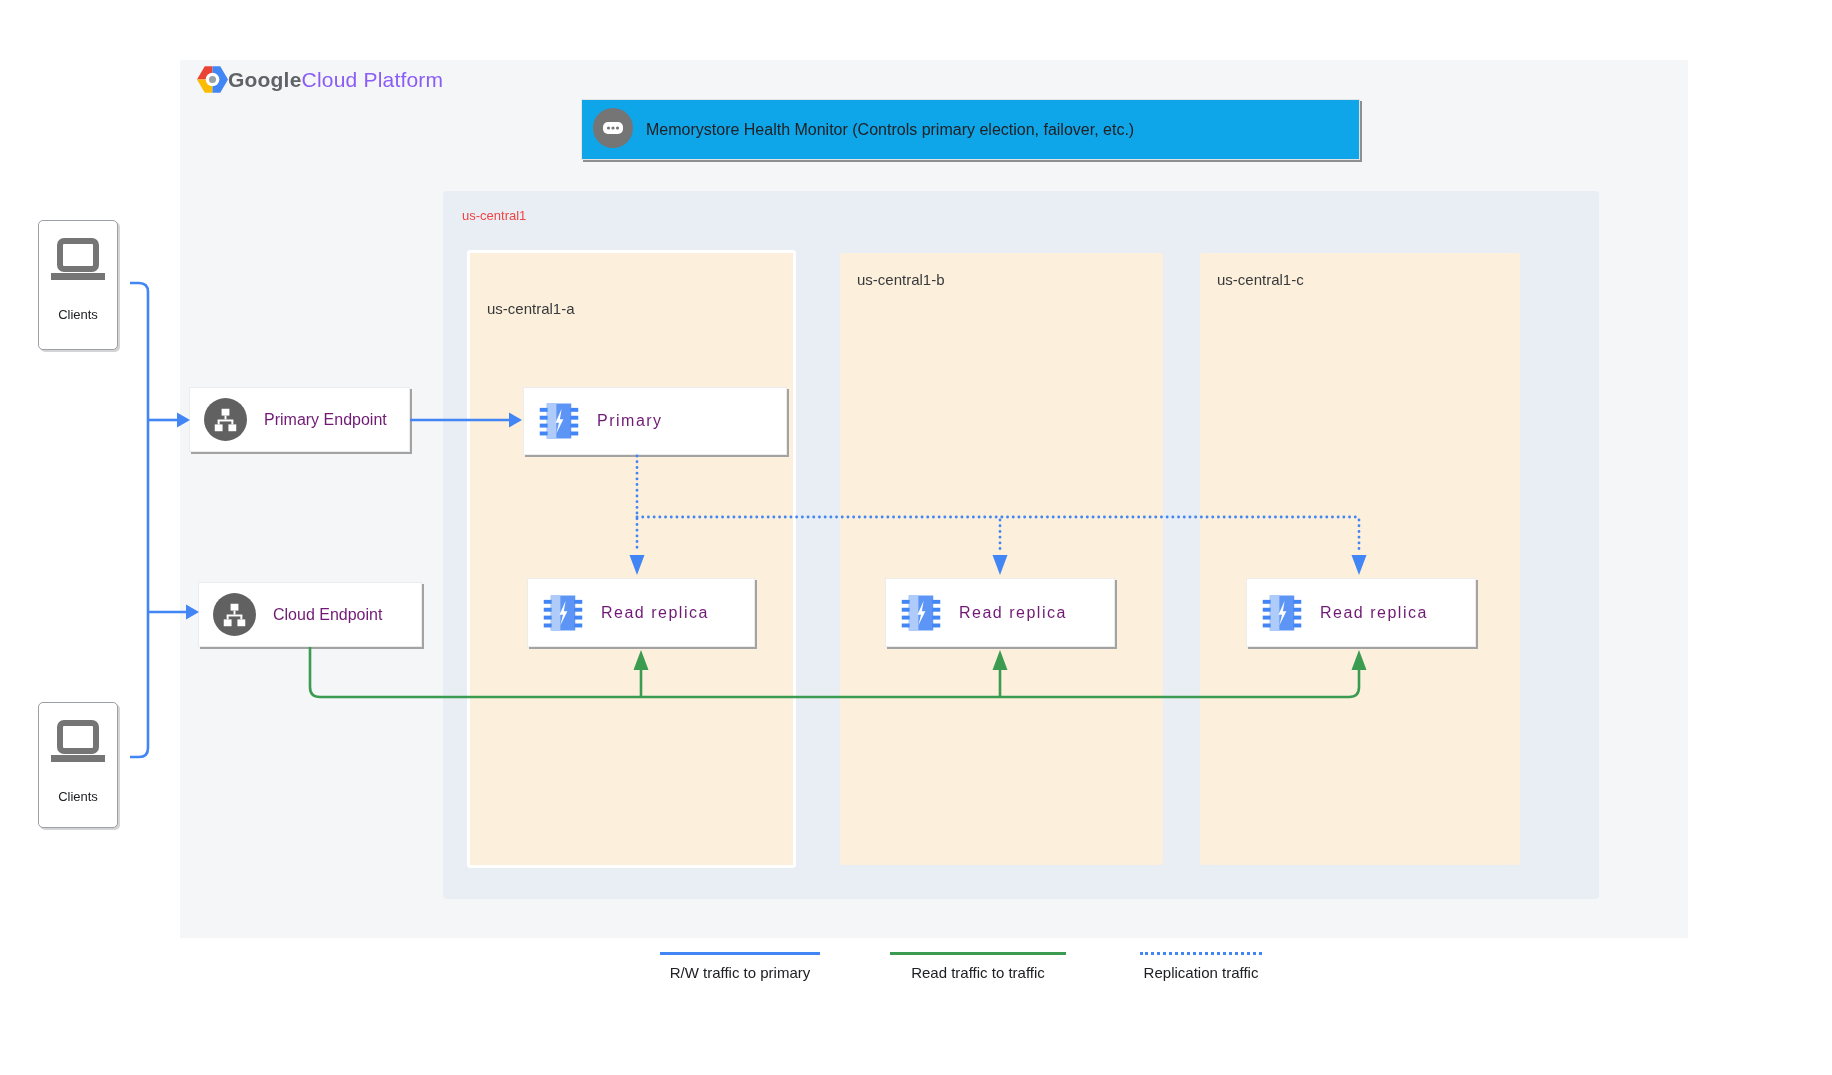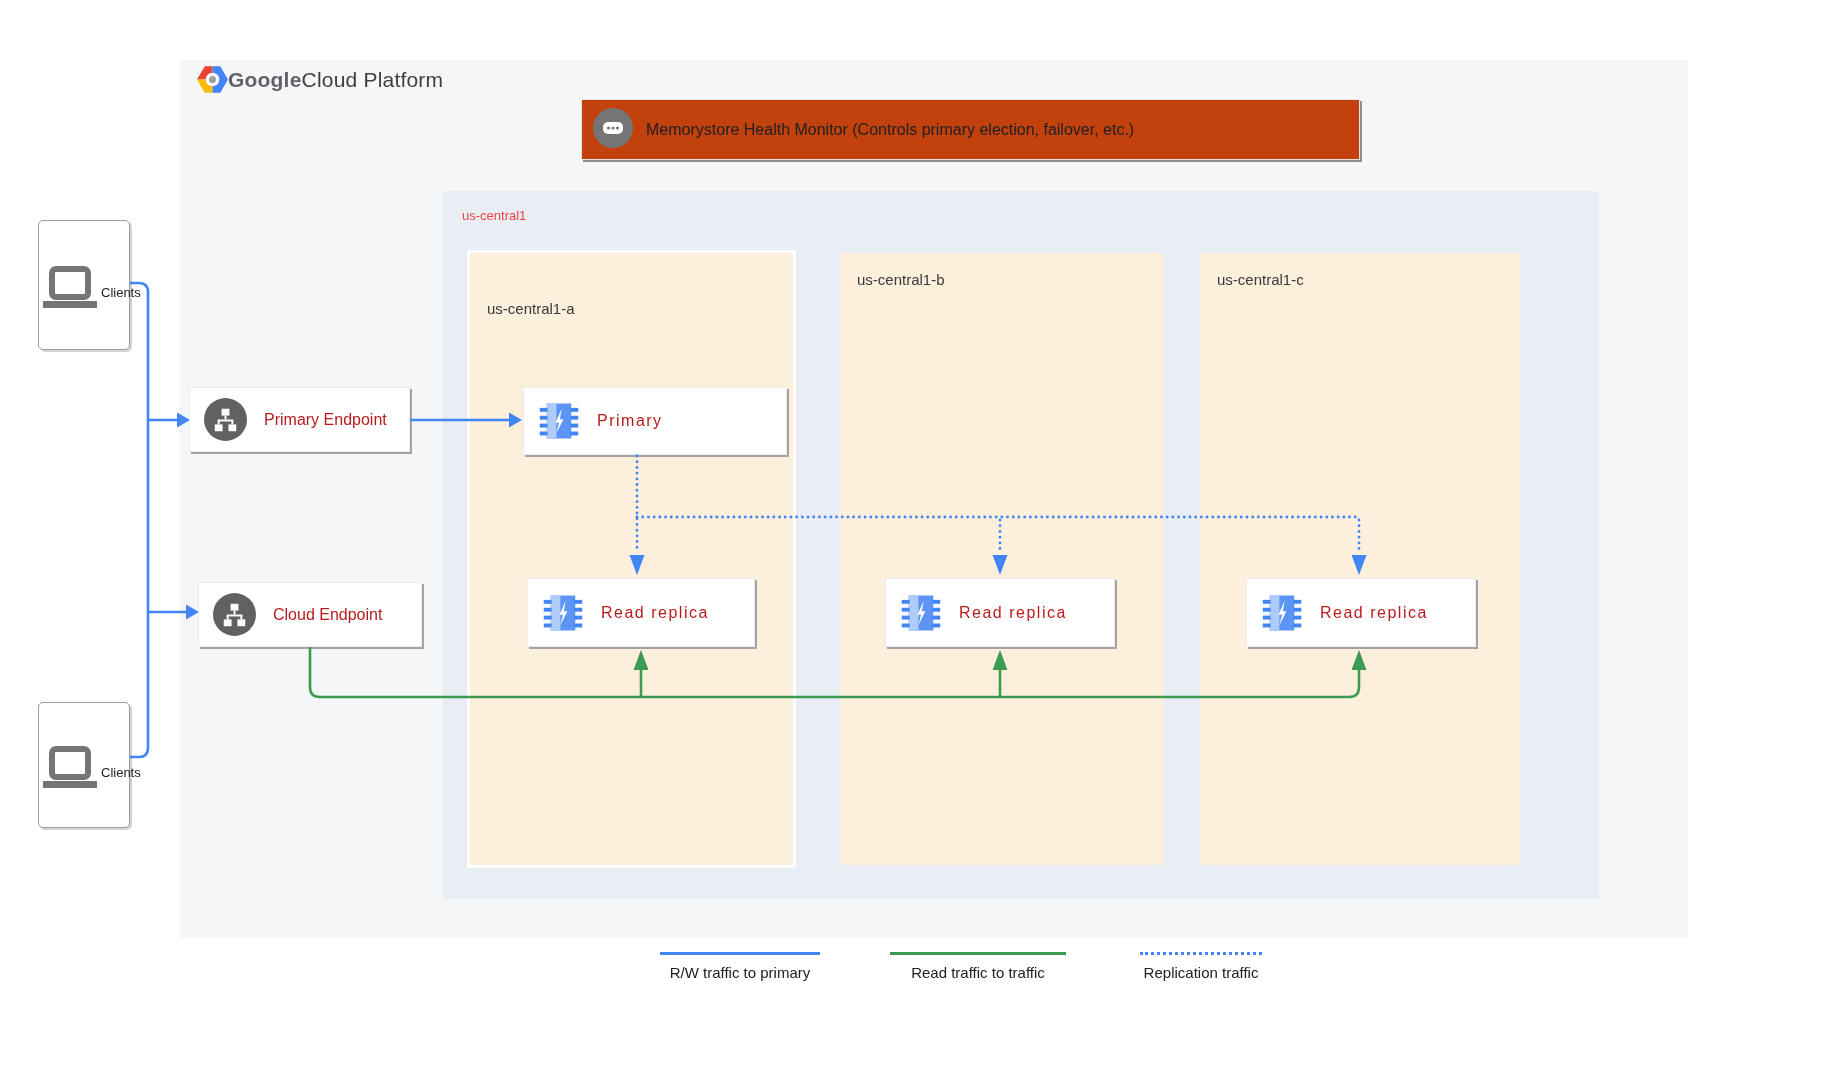--- a/index.html
+++ b/index.html
@@ -4,62 +4,62 @@
 <style>
   html,body { margin:0; padding:0; background:#ffffff; }
   body { font-family:"Liberation Sans", sans-serif; }
   .canvas { position:relative; width:1832px; height:1075px; background:#ffffff; overflow:hidden; }
 
   .panel { position:absolute; left:180px; top:60px; width:1508px; height:878px; background:#f5f6f7; }
 
   
   .gcp-logo { position:absolute; left:197px; top:66px; display:flex; align-items:center; }
   .gcp-logo .brand { font-size:21px; font-weight:bold; color:#5f6368; letter-spacing:.2px; }
-  .gcp-logo .suffix { font-size:21px; color:#404040; letter-spacing:.2px; }
+  .gcp-logo .suffix { font-size:21px; color:#8b5cf6; letter-spacing:.2px; }
 
   
   .health-box { position:absolute; left:581px; top:99px; width:779px; height:61px;
-    background:#c2410c; border:1px solid #e3e3e3; box-shadow:2px 2px 0 #8f8f8f;
+    background:#0ea5e9; border:1px solid #e3e3e3; box-shadow:2px 2px 0 #8f8f8f;
     display:flex; align-items:center; box-sizing:border-box; }
   .health-box .icon-wrap { margin-left:11px; }
   .health-box .label { margin-left:13px; font-size:16px; color:#202124; }
 
   
   .region { position:absolute; left:443px; top:191px; width:1156px; height:708px;
     background:#e9eef4; border-radius:4px; }
   .region-label { position:absolute; left:462px; top:208px; font-size:13px; color:#ef4444; }
   .zone { position:absolute; top:253px; height:612px; background:#fcefdb; border-radius:3px; box-sizing:border-box; }
   .zone-a { left:467px; width:329px; top:250px; height:618px; border:3px solid #ffffff; }
   .zone-b { left:840px; width:323px; }
   .zone-c { left:1200px; width:320px; }
   .zone-label { position:absolute; font-size:15px; color:#37393b; }
   .zone-label.a { left:487px; top:272px;margin-top:28px; }
   .zone-label.b { left:857px; top:271px; }
   .zone-label.c { left:1217px; top:271px; }
 
   
   .node { position:absolute; background:#ffffff; border:1px solid #ececec;
     box-shadow:2px 2px 0 #a3a3a3; display:flex; align-items:center; box-sizing:border-box; }
-  .node .txt { font-size:16px; color:#b91c1c; }
+  .node .txt { font-size:16px; color:#701a75; }
   .node.ms .txt { letter-spacing:1.5px; }
   .node .icon-wrap { flex:0 0 auto; display:flex; align-items:center; }
 
   .node-primary-endpoint { left:189px; top:387px; width:221px; height:65px; }
   .node-read-endpoint   { left:198px; top:582px; width:224px; height:65px; }
   .node-primary         { left:523px; top:387px; width:264px; height:68px; }
   .node-replica-a       { left:527px; top:578px; width:228px; height:69px; }
   .node-replica-b       { left:885px; top:578px; width:230px; height:69px; }
   .node-replica-c       { left:1246px; top:578px; width:230px; height:69px; }
   .node .icon-wrap { margin-left:14px; }
   .node .txt { margin-left:17px; }
 
   
-  .clients-box { position:absolute; left:38px; width:92px; background:#ffffff;
+  .clients-box { position:absolute; left:38px; width:80px; background:#ffffff;
     border:1.5px solid #9aa0a6; border-radius:5px; box-shadow:2px 2px 0 #d4d4d4;
-    display:flex; align-items:center; box-sizing:border-box; }
+    display:flex; flex-direction:column; align-items:center; box-sizing:border-box; }
   .clients-top { top:220px; height:130px; }
   .clients-bottom { top:702px; height:126px; }
   .clients-box .laptop { margin-top:16px; }
   .clients-box .label { margin-top:14px; font-size:13px; color:#202124; }
 
   
   svg.connectors { position:absolute; left:0; top:0; width:1832px; height:1075px; pointer-events:none; }
   .line-blue   { stroke:#4285f4; stroke-width:2.6; fill:none; }
   .line-green  { stroke:#3b9b51; stroke-width:2.6; fill:none; }
   .line-dotted { stroke:#4285f4; stroke-width:2.8; fill:none; stroke-linecap:round; stroke-dasharray:0.1 5.6; }

